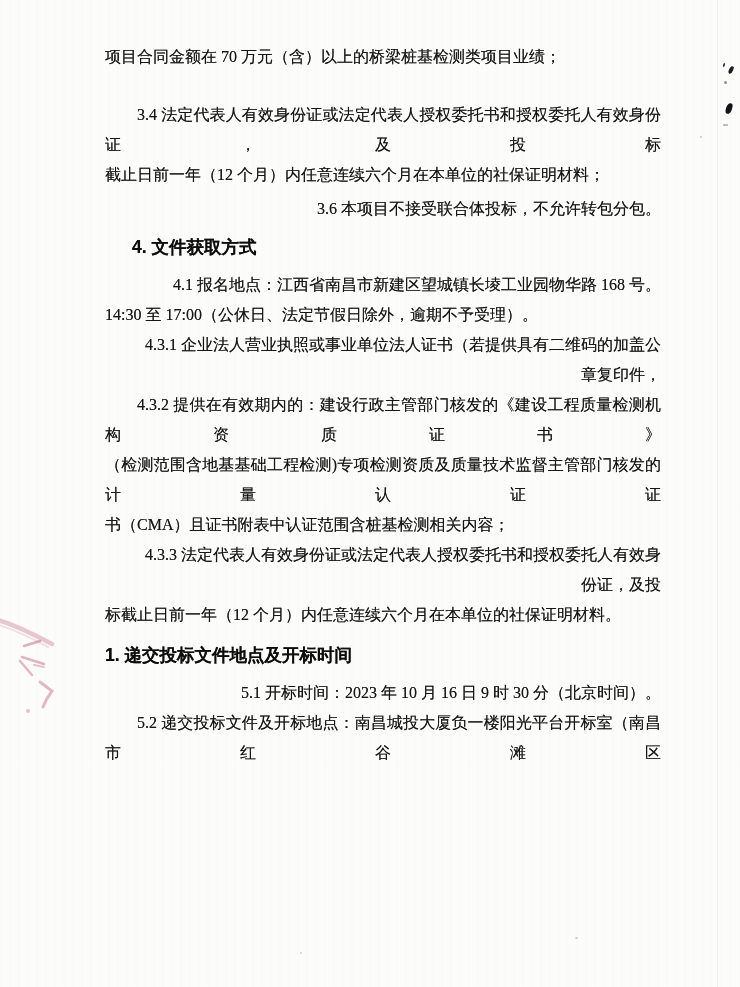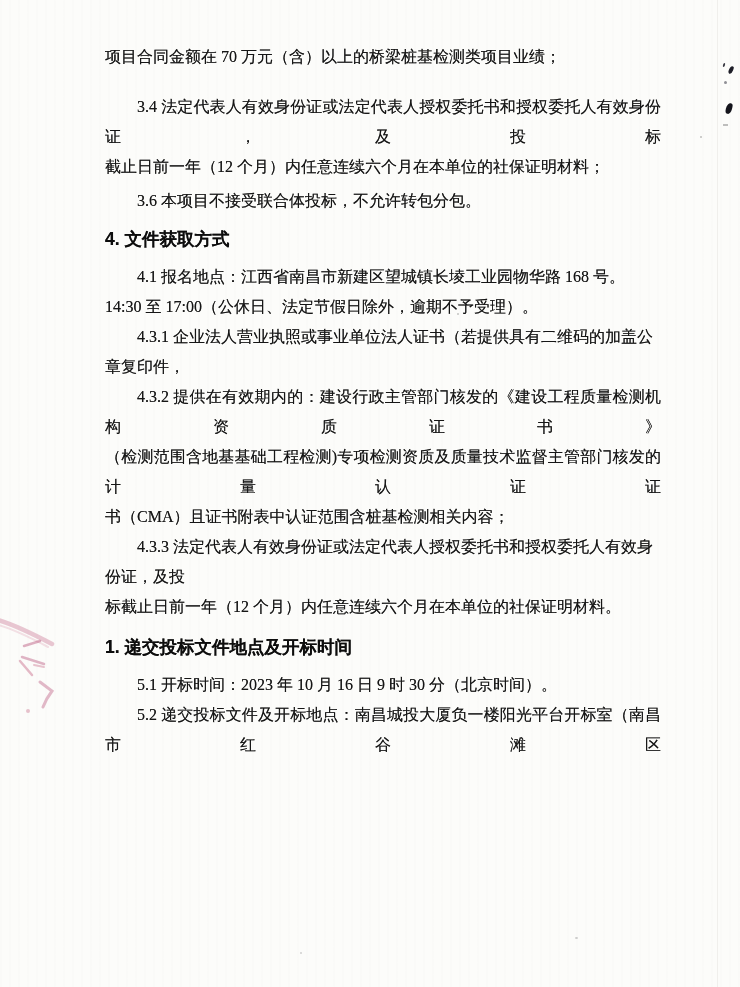--- a/index.html
+++ b/index.html
@@ -33,34 +33,34 @@
     line-height: 30px;
     font-weight: 400;
     text-align: left;
     text-shadow: 0 0 0.45px rgba(20,20,20,0.65);
     white-space: normal;
   }
   .ln.jf {
     text-align: justify;
     text-align-last: justify;
   }
-  .ind { text-indent: 32px; }
+  .ind { text-indent: 32px; text-align: right; }
   .hd {
     font-family: "Liberation Sans", "DejaVu Sans", sans-serif;
     font-size: 17.5px;
     font-weight: 700;
     line-height: 30px;
     color: #0d0d0d;
     text-shadow: 0 0 0.5px rgba(0,0,0,0.7);
   }
   .mt4  { margin-top: 4px; }
   .mt6  { margin-top: 6px; }
-  .mt8  { margin-top: 8px; }
+  .mt8  { margin-top: 8px; margin-left: 27px; }
   .mt10 { margin-top: 10px; }
-  .mt12 { margin-top: 20px; }
+  .mt12 { margin-top: 28px; }
   .mb8  { margin-bottom: 8px; }
 
   
   .scan-line {
     position: absolute;
     top: 0; left: 717px;
     width: 1px; height: 987px;
     background: #f0efec;
   }
   .stamp {

